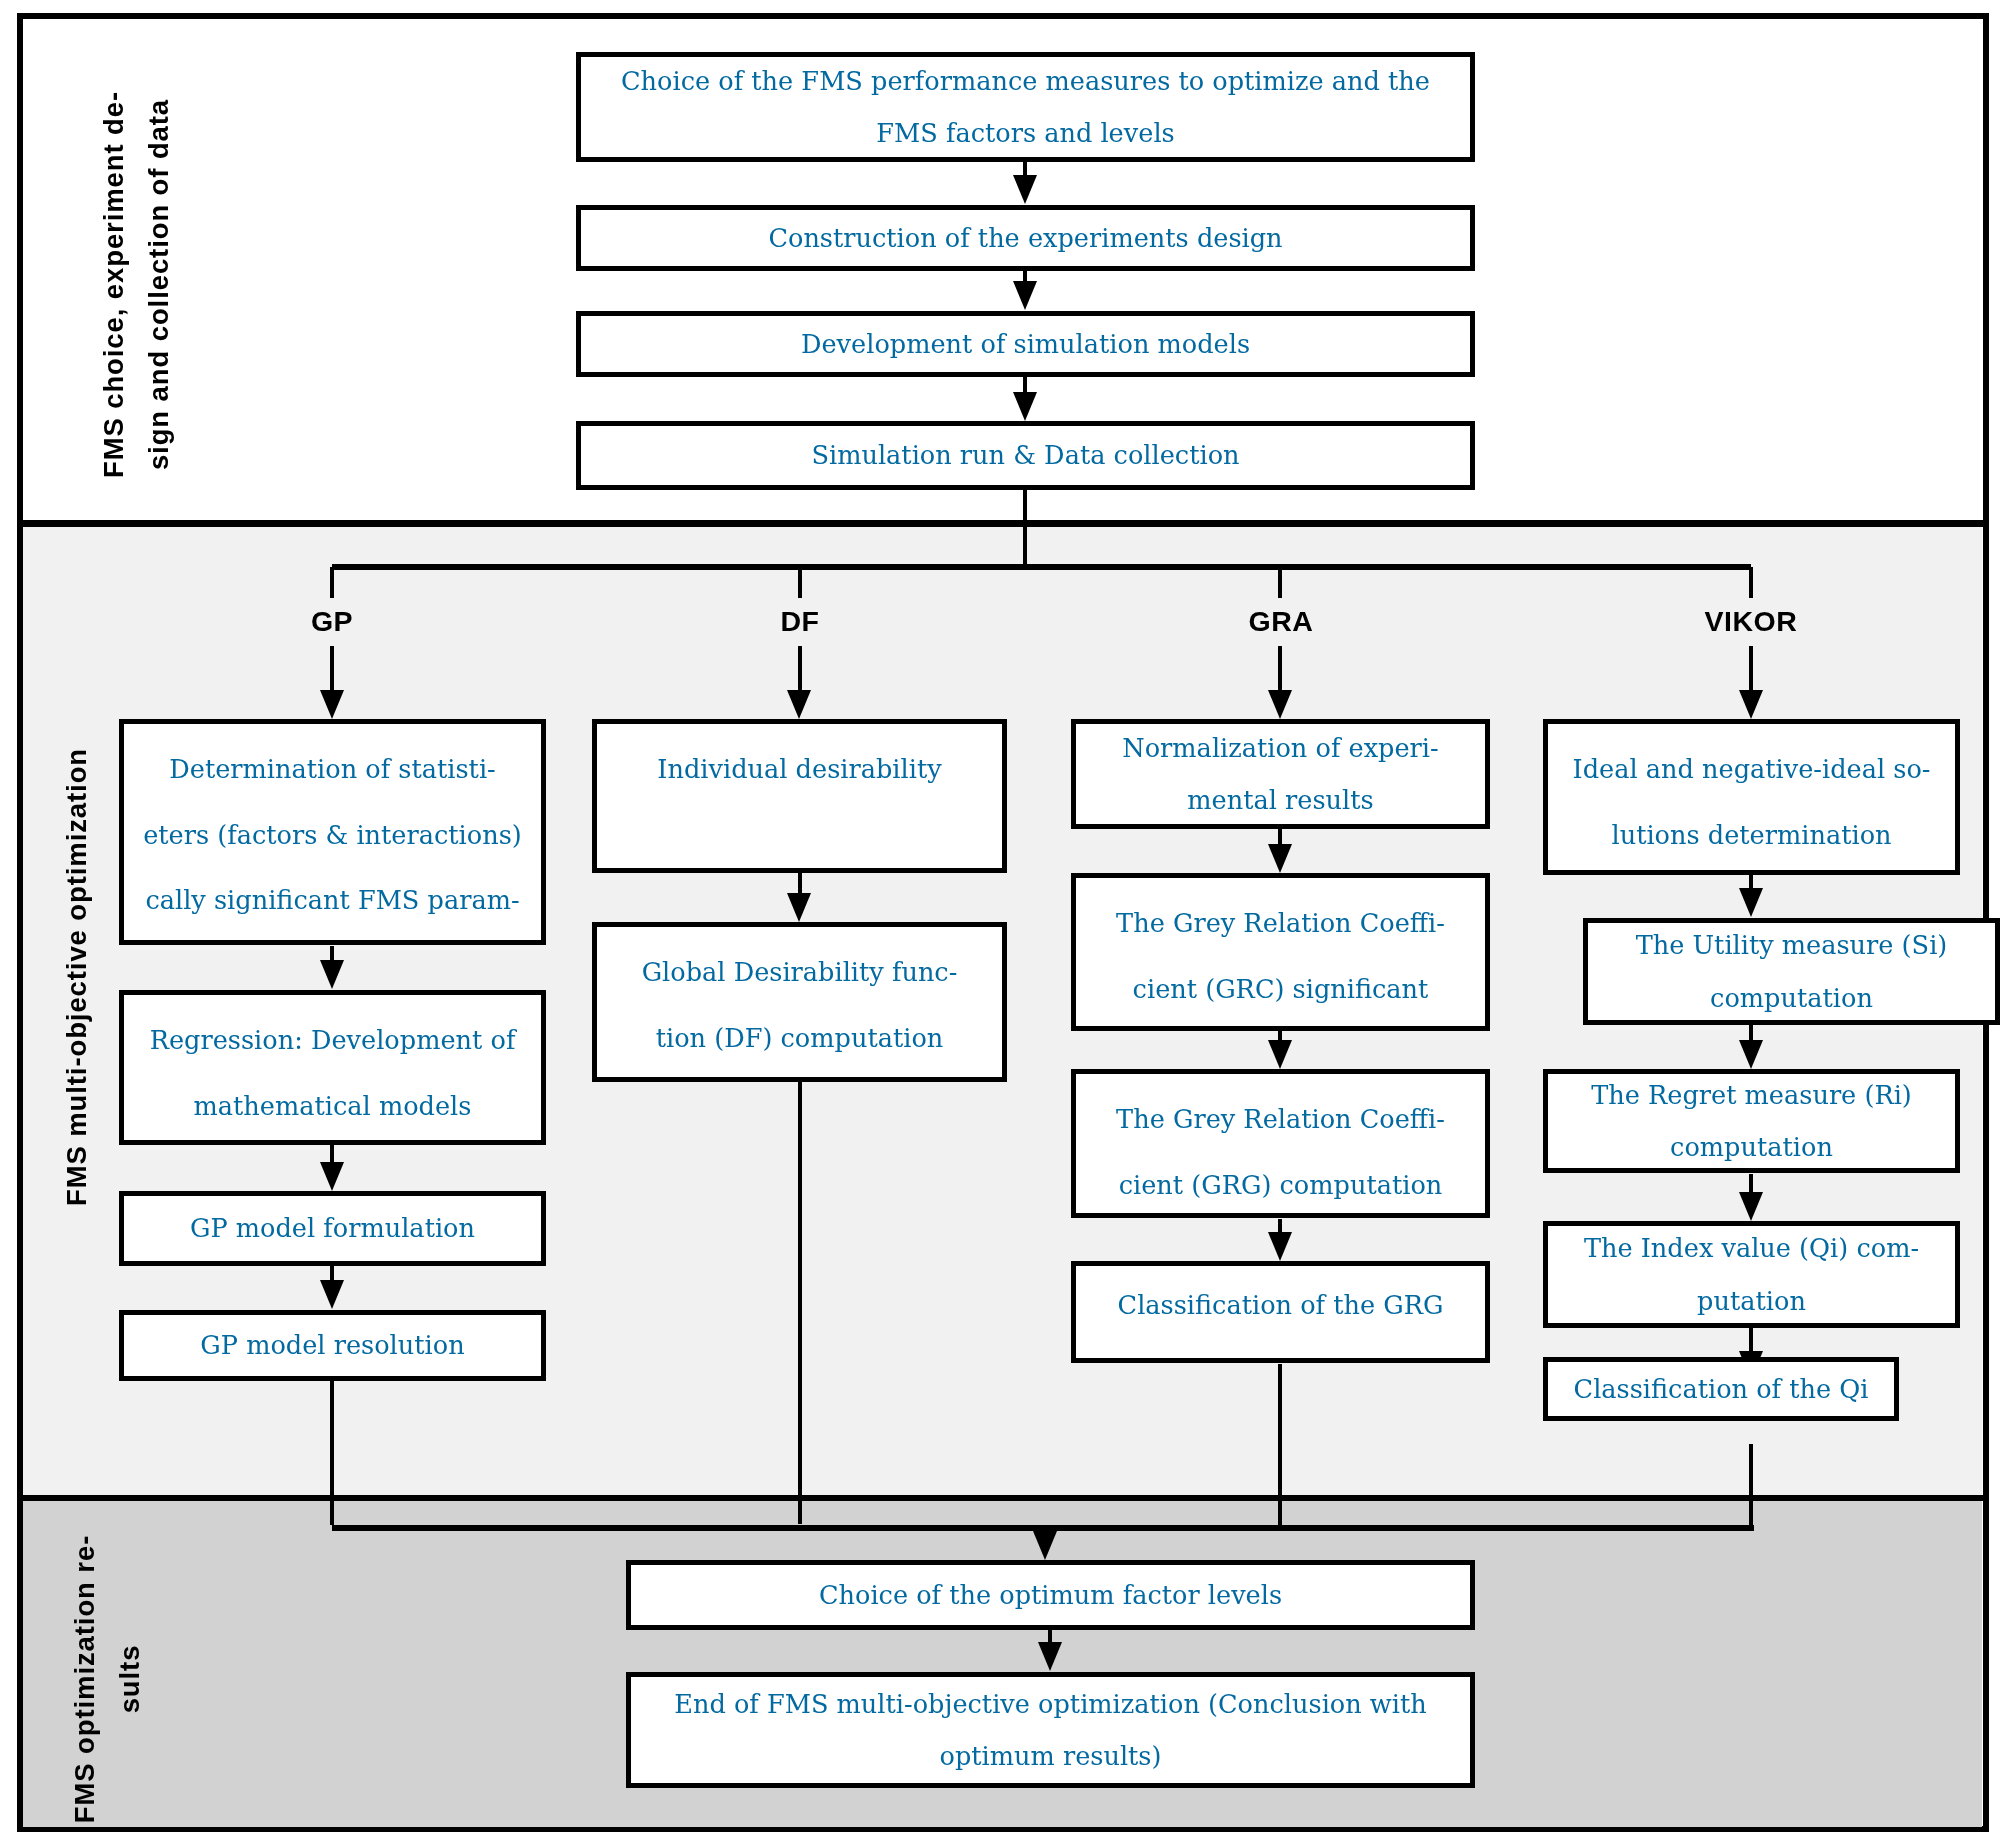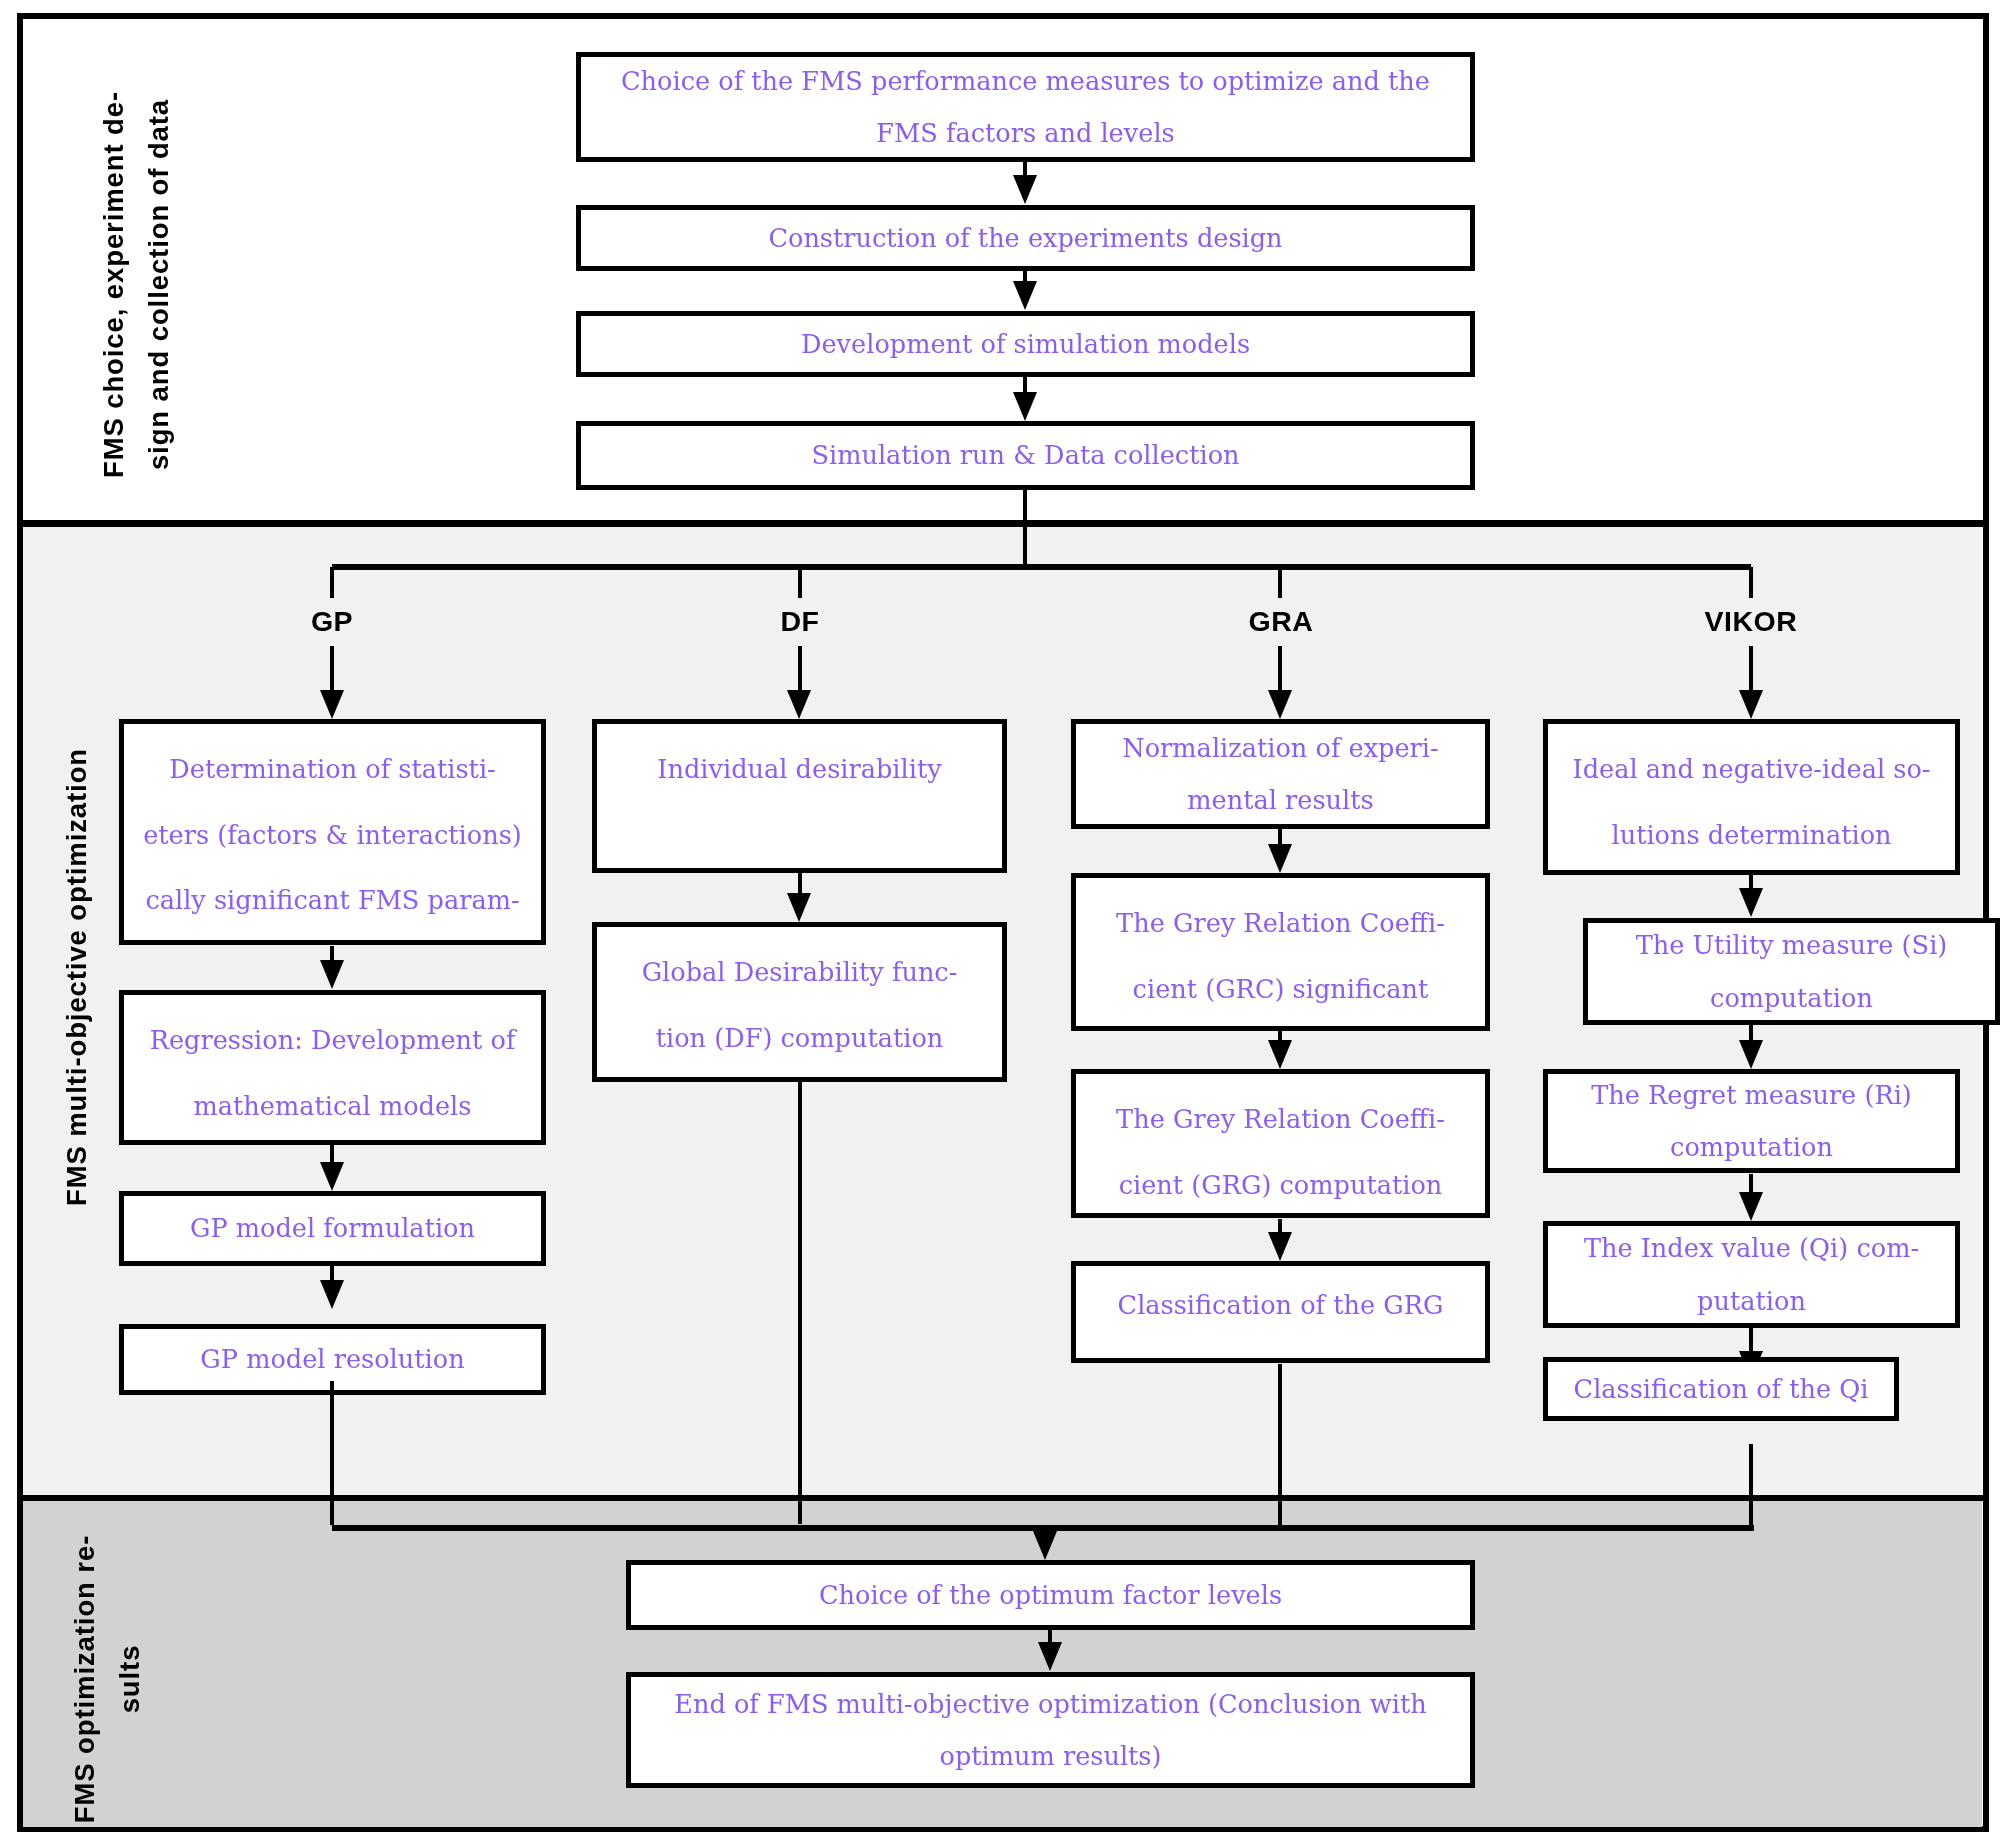--- a/index.html
+++ b/index.html
@@ -9,21 +9,21 @@
     overflow:hidden;
   }
   .rect { position:absolute; box-sizing:border-box; }
   .frame { border:6.2px solid #000; background:#ffffff; }
   .band2 { background:#f1f1f1; }
   .band3 { background:#d2d2d2; }
   .sep { background:#000; }
   .box {
     position:absolute; box-sizing:border-box; background:#fff; border:5.7px solid #000;
     display:flex; flex-direction:column; justify-content:center; align-items:center;
-    text-align:center; font-size:25.6px; color:#8b5cf6;
+    text-align:center; font-size:25.6px; color:#0369a1;
   }
   .box .ln { line-height:2.05em; white-space:nowrap; }
   .box.roomy { justify-content:flex-start; padding-top:13.3px; }
   .box.roomy .ln { line-height:2.55em; }
   .box.topline { justify-content:flex-start; padding-top:13.3px; }
   .vline, .hline { position:absolute; background:#000; }
   .ah {
     position:absolute; width:0; height:0;
     border-left:12.3px solid transparent; border-right:12.3px solid transparent;
     border-top:29px solid #000;
@@ -118,21 +118,21 @@
       <div class="ln">Regression: Development of</div>
       <div class="ln">mathematical models</div>
     </div>
   <div class="vline" style="left:330px; top:1145px; width:4.3px; height:18px;"></div>
   <div class="ah" style="left:320px; top:1162px;"></div>
   <div class="box" style="left:119px; top:1191px; width:427px; height:75px;">
       <div class="ln">GP model formulation</div>
     </div>
   <div class="vline" style="left:330px; top:1266px; width:4.3px; height:16.6px;"></div>
   <div class="ah" style="left:320px; top:1280px;"></div>
-  <div class="box" style="left:119px; top:1310px; width:427px; height:71px;margin-top:14px;">
+  <div class="box" style="left:119px; top:1310px; width:427px; height:71px;">
       <div class="ln">GP model resolution</div>
     </div>
   <div class="vline" style="left:330px; top:1381px; width:4.3px; height:144px;"></div>
 
   <div class="box roomy" style="left:592px; top:719px; width:415px; height:154px;">
       <div class="ln">Individual desirability</div>
     </div>
   <div class="vline" style="left:798px; top:873px; width:4.3px; height:22px;"></div>
   <div class="ah" style="left:787px; top:893px;"></div>
   <div class="box roomy" style="left:592px; top:922px; width:415px; height:160px;">

